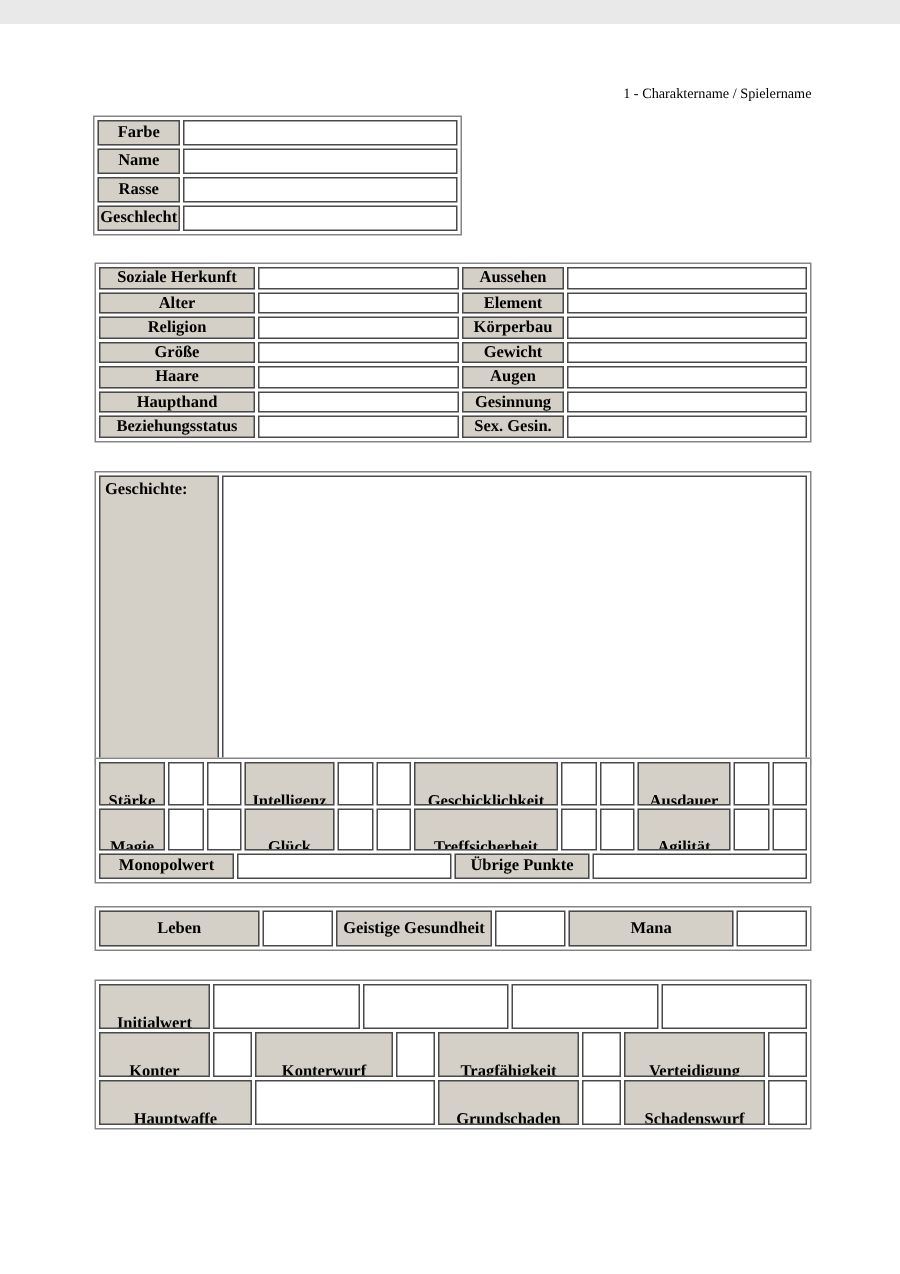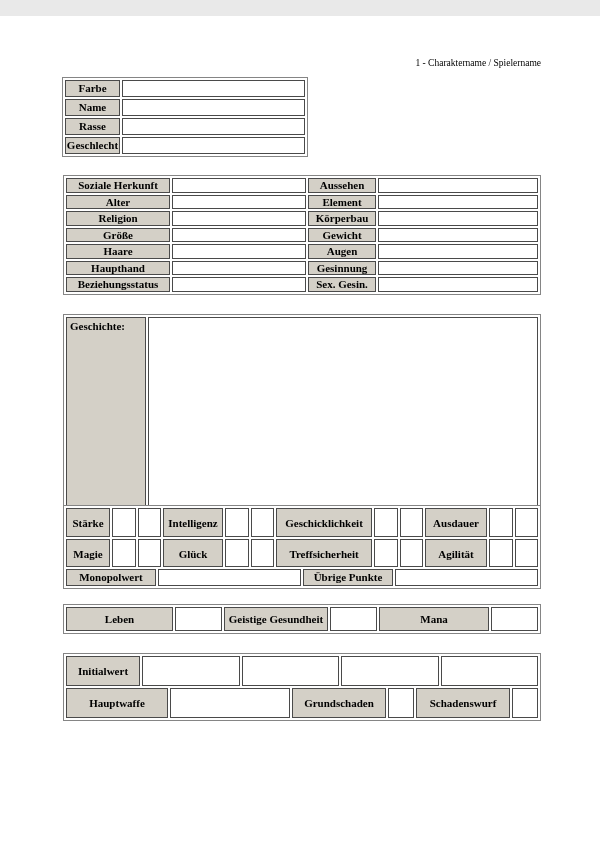--- a/index.html
+++ b/index.html
@@ -26,21 +26,21 @@
   .row{display:flex;gap:2px;}
   .cell{
     box-sizing:border-box;border:1px solid var(--cell-border);
     display:flex;align-items:center;justify-content:center;
     font-size:11px;font-weight:bold;line-height:1.1;color:var(--text);
     min-width:0;overflow:hidden;white-space:nowrap;
   }
   .lbl{background:var(--label-bg);}
   .field{background:var(--page-bg);}
   .grow{flex:1 1 auto;}
-  .tall .cell{align-items:flex-start;padding-top:8px;}
+  .tall .cell{align-items:flex-start;padding-top:19px;}
   
   .basic .cell{height:17px;}
   .details .cell{height:14.5px;}
   .history{height:196px;}
   .history .row{flex:1;}
   .history .cell{height:auto;}
   .history .lbl{
     flex:0 0 80px;align-items:flex-start;justify-content:flex-start;
     padding:2px 3px;
   }
@@ -192,20 +192,30 @@
 
   <section class="tbl combat">
     <div class="row tall">
       <div class="cell lbl w74">Initialwert</div>
       <div class="cell field grow"></div>
       <div class="cell field grow"></div>
       <div class="cell field grow"></div>
       <div class="cell field grow"></div>
     </div>
     <div class="row tall">
+      <div class="cell lbl w74">Konter</div>
+      <div class="cell field grow"></div>
+      <div class="cell lbl w92">Konterwurf</div>
+      <div class="cell field grow"></div>
+      <div class="cell lbl w94">Tragfähigkeit</div>
+      <div class="cell field grow"></div>
+      <div class="cell lbl w94">Verteidigung</div>
+      <div class="cell field grow"></div>
+    </div>
+    <div class="row tall">
       <div class="cell lbl w102">Hauptwaffe</div>
       <div class="cell field grow"></div>
       <div class="cell lbl w94">Grundschaden</div>
       <div class="cell field w26"></div>
       <div class="cell lbl w94">Schadenswurf</div>
       <div class="cell field w26"></div>
     </div>
   </section>
 
 </div>

